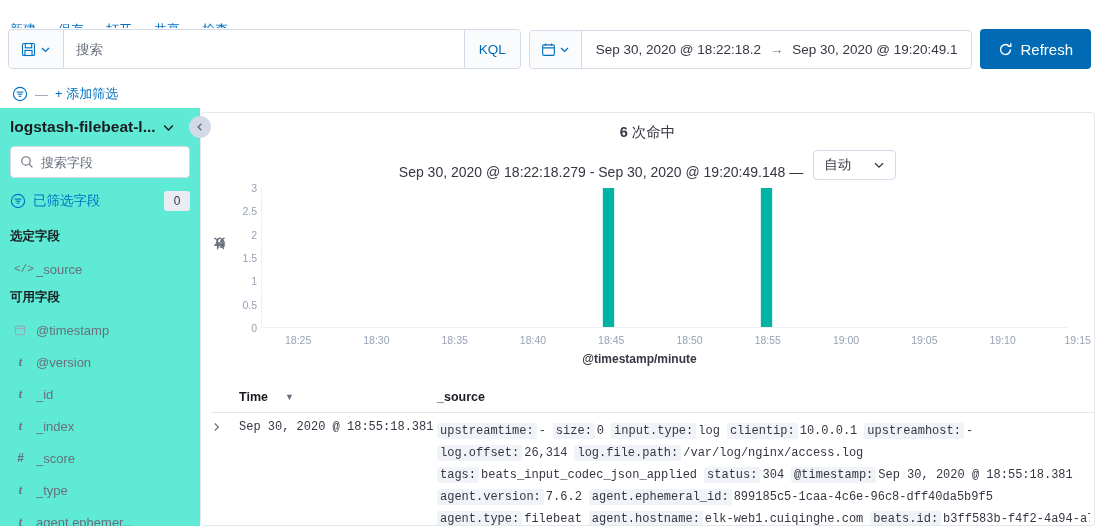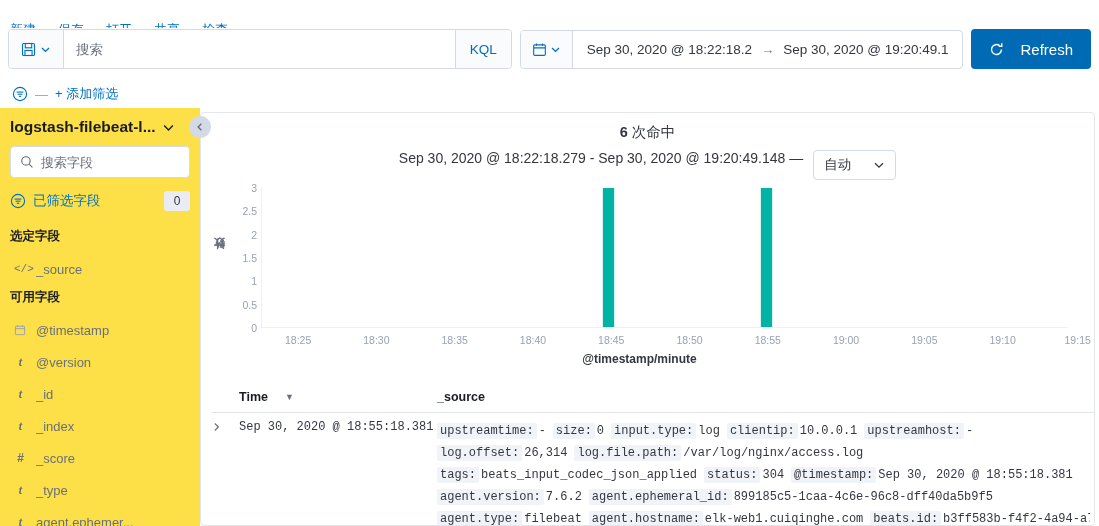--- a/index.html
+++ b/index.html
@@ -56,39 +56,39 @@
     gap:3px; border-right: 1px solid #d3dae6; background:#fafbfd; cursor:pointer;
   }
   .dtrange {
     display: flex; align-items: center; gap: 9px;
     padding: 0 14px; font-size: 13.5px; color: #343741; white-space: nowrap; cursor: pointer;
   }
   .dtarrow { color: #69707d; font-size: 13px; }
   .refresh {
     height: 40px; padding: 0 18px; border: 0; border-radius: 4px;
     background: #006bb4; color: #fff; font-size: 15px;
-    display: flex; align-items: center; gap: 16px; cursor: pointer;
+    display: flex; align-items: center; gap: 7px; cursor: pointer;
     font-family: "Liberation Sans", sans-serif;
   }
 
   
   .filterbar {
     height: 28px; display: flex; align-items: center; gap: 7px;
     padding: 0 12px; background:#fff;
   }
   .fdash { color: #98a2b3; font-size: 13px; }
   .addfilter { color: #0071c2; font-size: 13px; cursor: pointer; }
 
   
   .body { flex: 1; display: flex; min-height: 0; background: #fff; }
 
   
   .sidebar {
     width: 200px; flex-shrink: 0; padding: 6px 10px 0 10px;
-    overflow: hidden; background:#fde047;
+    overflow: hidden; background:#5eead4;
   }
   .ipattern {
     display: flex; align-items: center; gap: 6px;
     font-size: 15.5px; font-weight: bold; color: #1a1c21;
     padding: 4px 0 10px 0; cursor: pointer;
   }
   .ipattern .nm { max-width: 150px; overflow:hidden; white-space:nowrap; }
   .searchfield {
     height: 32px; width: 100%; display: flex; align-items: center; gap: 7px;
     border: 1px solid #d3dae6; border-radius: 4px; background: #fff;
@@ -140,21 +140,21 @@
     height: 100%; border: 1px solid #e3e6ed; border-radius: 4px;
     background: #fff; overflow: hidden; display: flex; flex-direction: column;
   }
 
   .hits {
     text-align: center; font-size: 14.5px; color: #343741;
     padding: 10px 0 0 0;
   }
   .hits b { font-weight: bold; }
   .timeline-row {
-    display: flex; align-items: flex-start; justify-content: center; gap: 10px;
+    display: flex; align-items: flex-end; justify-content: center; gap: 10px;
     padding: 8px 0 4px 0; font-size: 14px; color: #343741;
   }
   .interval {
     display: flex; align-items: center; gap: 22px;
     border: 1px solid #d3dae6; border-radius: 4px; background: #fff;
     height: 30px; padding: 0 10px; font-size: 13.5px; cursor: pointer;
   }
 
   
   .chart-area { padding: 4px 26px 0 10px; height: 200px; position: relative; }

